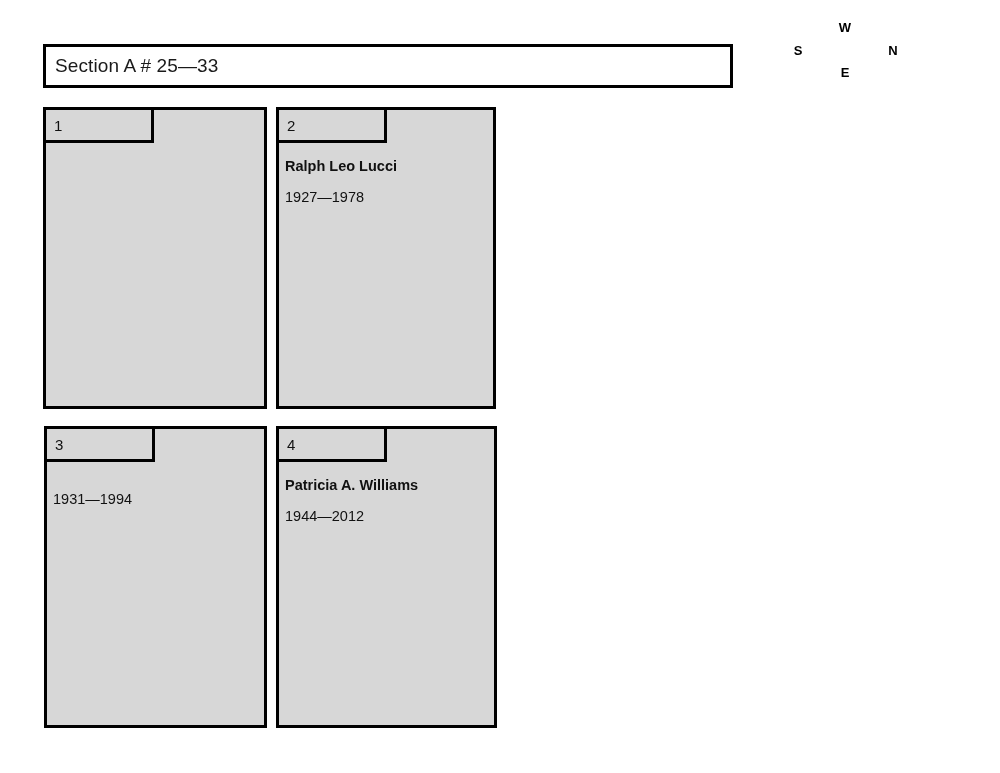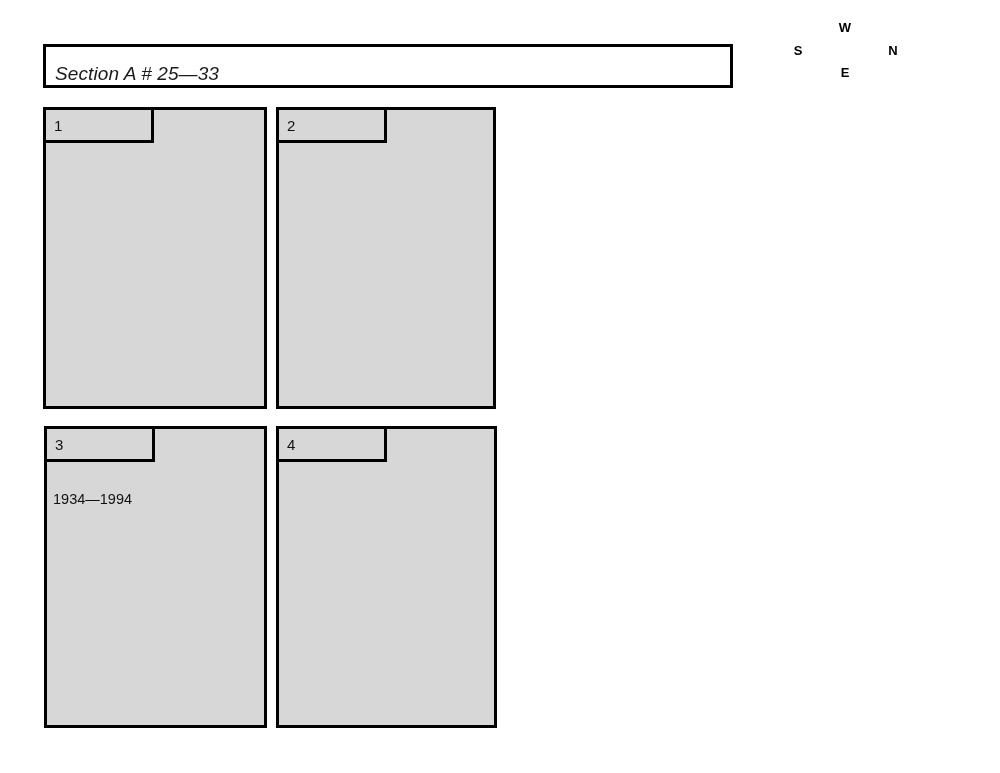--- a/index.html
+++ b/index.html
@@ -28,22 +28,21 @@
   .section-header {
     position: absolute;
     left: 43px;
     top: 44px;
     width: 690px;
     height: 44px;
     box-sizing: border-box;
     background: #ffffff;
     border: 3px solid #000000;
     display: flex;
-    align-items: flex-end;
-    font-style: italic;
+    align-items: center;
   }
   .section-header-label {
     padding-left: 9px;
     font-size: 19px;
     font-weight: 400;
     color: #1a1a1a;
     letter-spacing: 0.1px;
     white-space: nowrap;
   }
 
@@ -142,30 +141,38 @@
     <div class="plot-body">
       
       
     </div>
   </div>
 
   <div class="plot" style="left:276px; top:107px; width:220px; height:302px;">
     <div class="plot-number-badge">
       <span class="plot-number-text">2</span>
     </div>
+    <div class="plot-body">
+      <div class="plot-name">Ralph Leo Lucci</div>
+      <div class="plot-dates">1927—1978</div>
+    </div>
   </div>
 
   <div class="plot" style="left:44px; top:426px; width:223px; height:302px;">
     <div class="plot-number-badge">
       <span class="plot-number-text">3</span>
     </div>
     <div class="plot-body">
-      <div class="plot-dates">1934—1994</div>
+      <div class="plot-dates">1931—1994</div>
     </div>
   </div>
 
   <div class="plot" style="left:276px; top:426px; width:221px; height:302px;">
     <div class="plot-number-badge">
       <span class="plot-number-text">4</span>
     </div>
+    <div class="plot-body">
+      <div class="plot-name">Patricia A. Williams</div>
+      <div class="plot-dates">1944—2012</div>
+    </div>
   </div>
 
 </div>
 
 </body></html>

